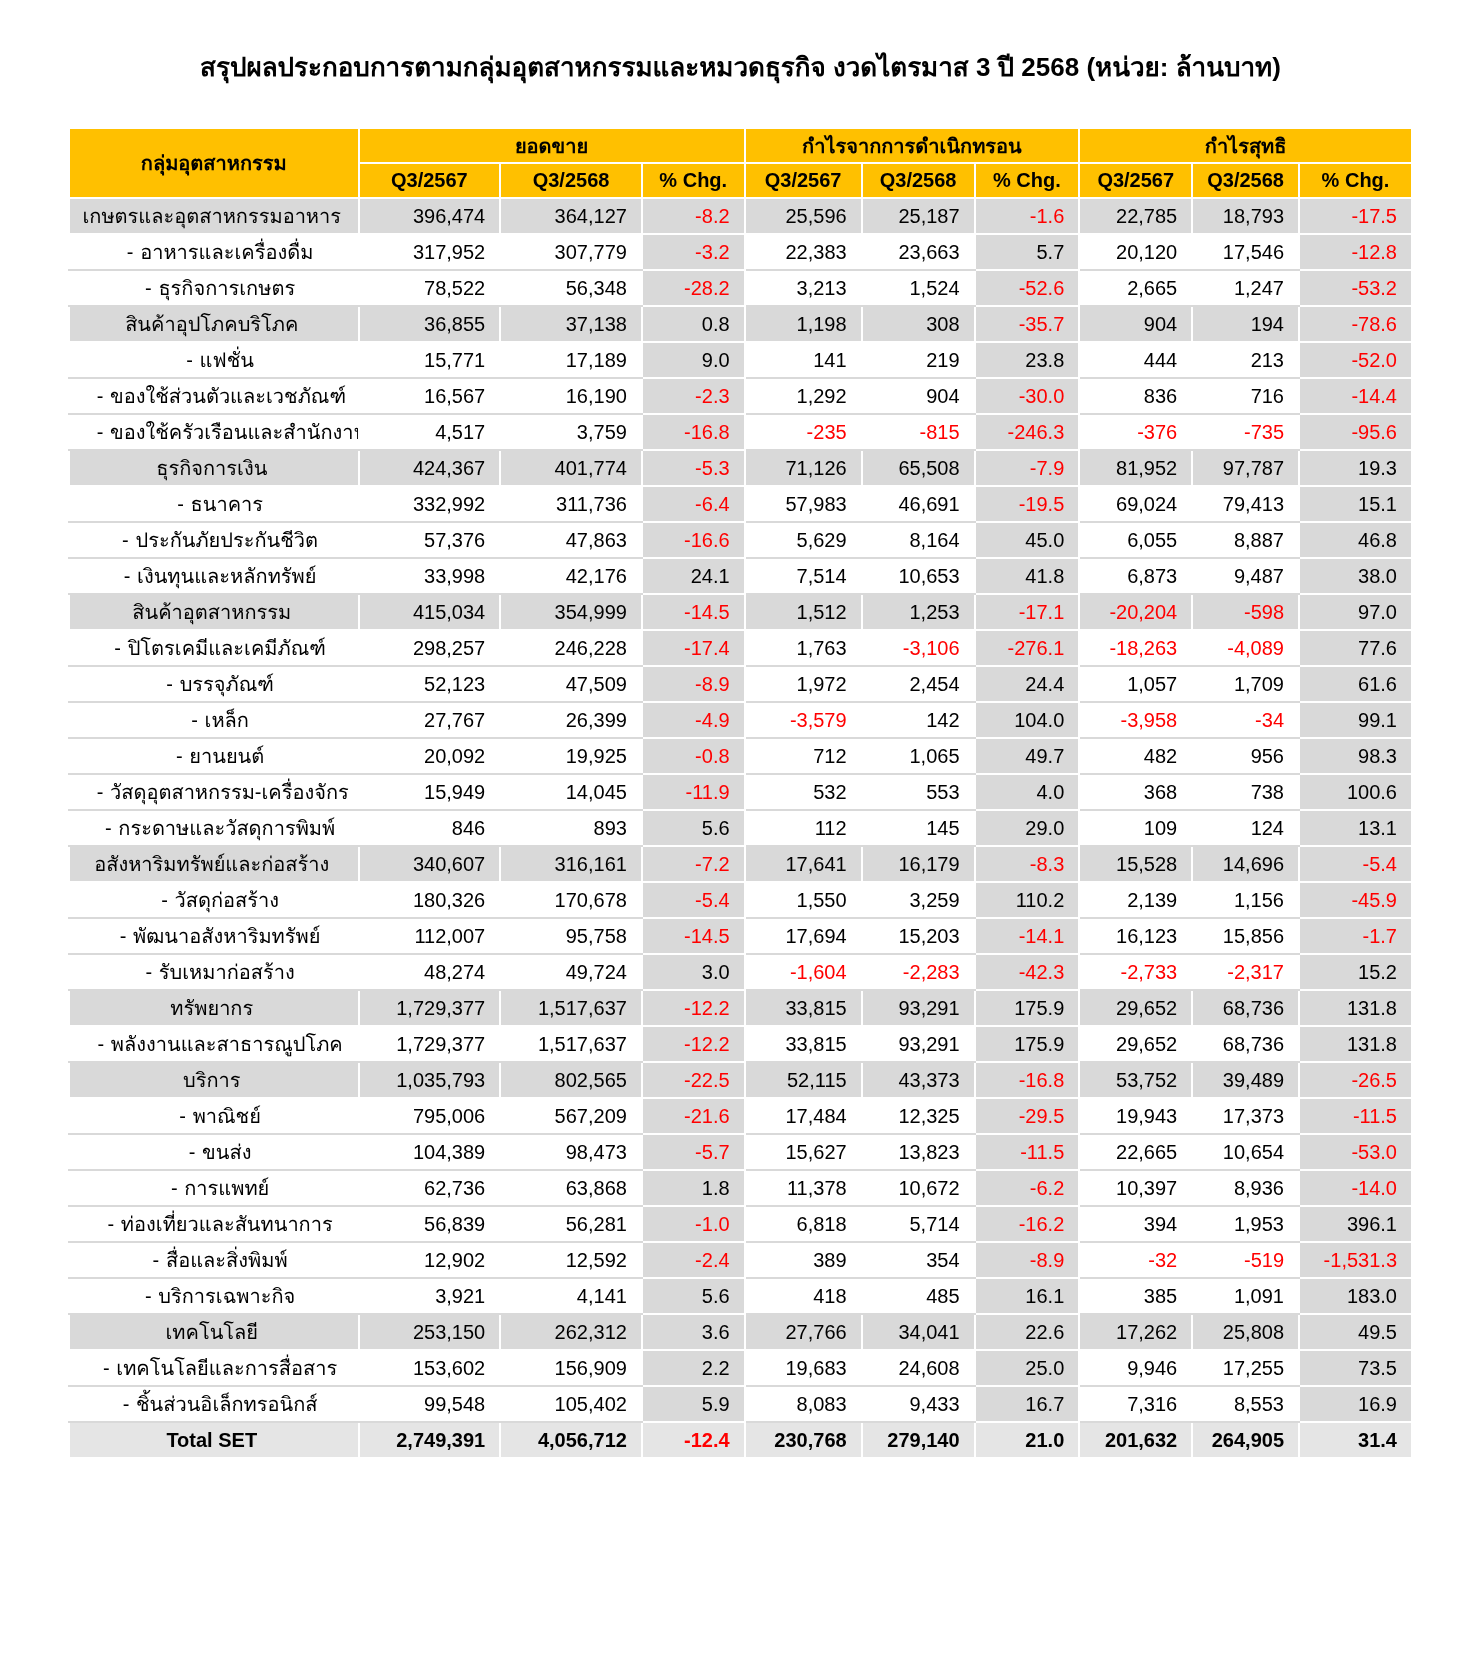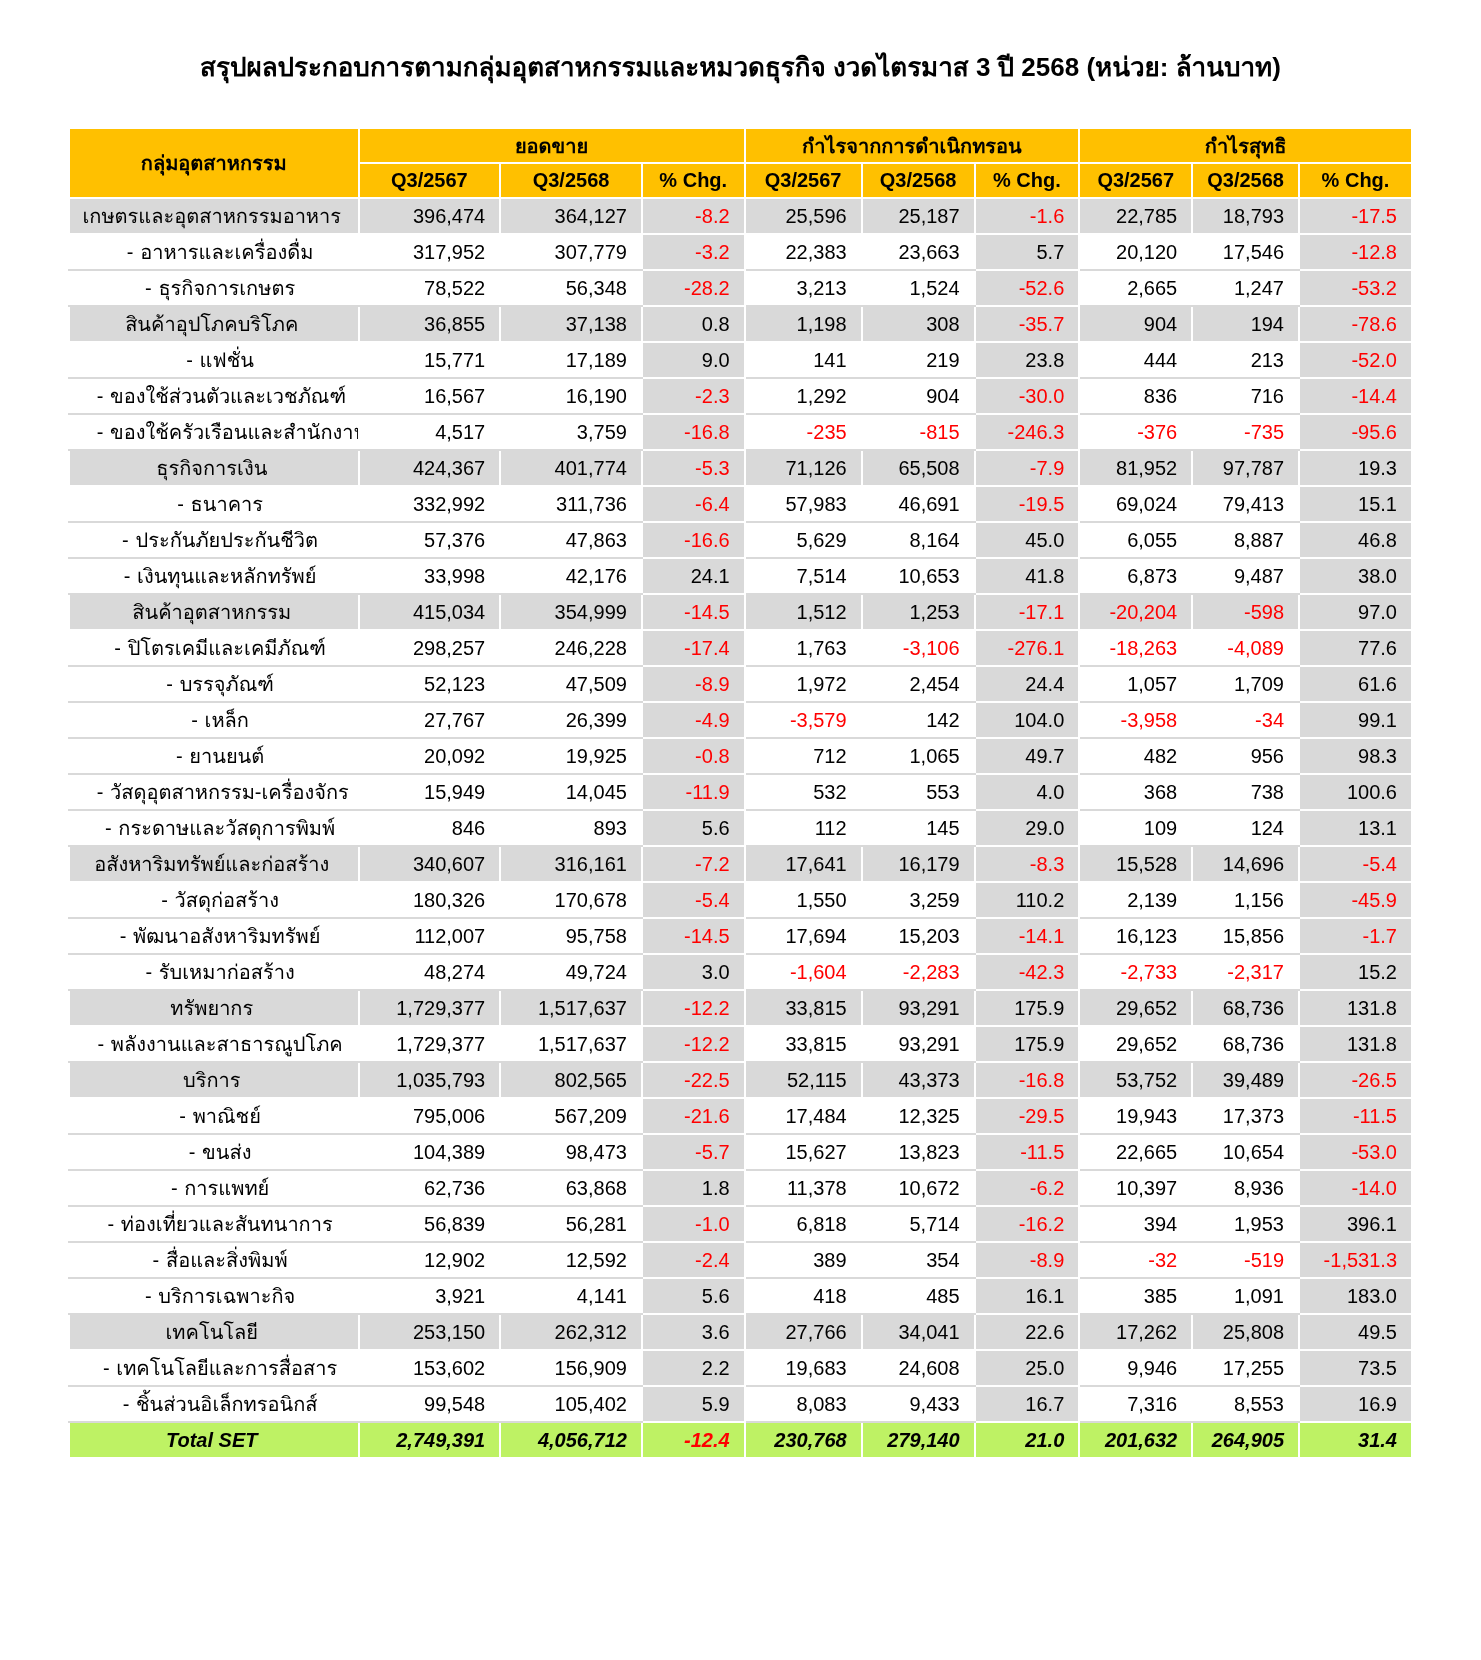--- a/index.html
+++ b/index.html
@@ -56,23 +56,22 @@
   .dash {
     display: inline-block;
     width: 30px;
     padding-left: 10px;
     box-sizing: border-box;
   }
   tr.row-category td { background: #D9D9D9; }
   tr.row-sub td { background: #ffffff; border-bottom-color: #d9d9d9; }
   tr.row-sub td.chg { background: #D9D9D9; border-bottom-color: #ffffff; }
   tr.row-total td {
-    background: #bef264;
+    background: #e5e5e5;
     font-weight: bold;
-    font-style: italic;
   }
   td.neg { color: #FF0000; }
 </style>
 </head>
 <body>
 
 <div class="page">
   <h1 class="title">สรุปผลประกอบการตามกลุ่มอุตสาหกรรมและหมวดธุรกิจ งวดไตรมาส 3 ปี 2568 (หน่วย: ล้านบาท)</h1>
 
   <table class="summary">

